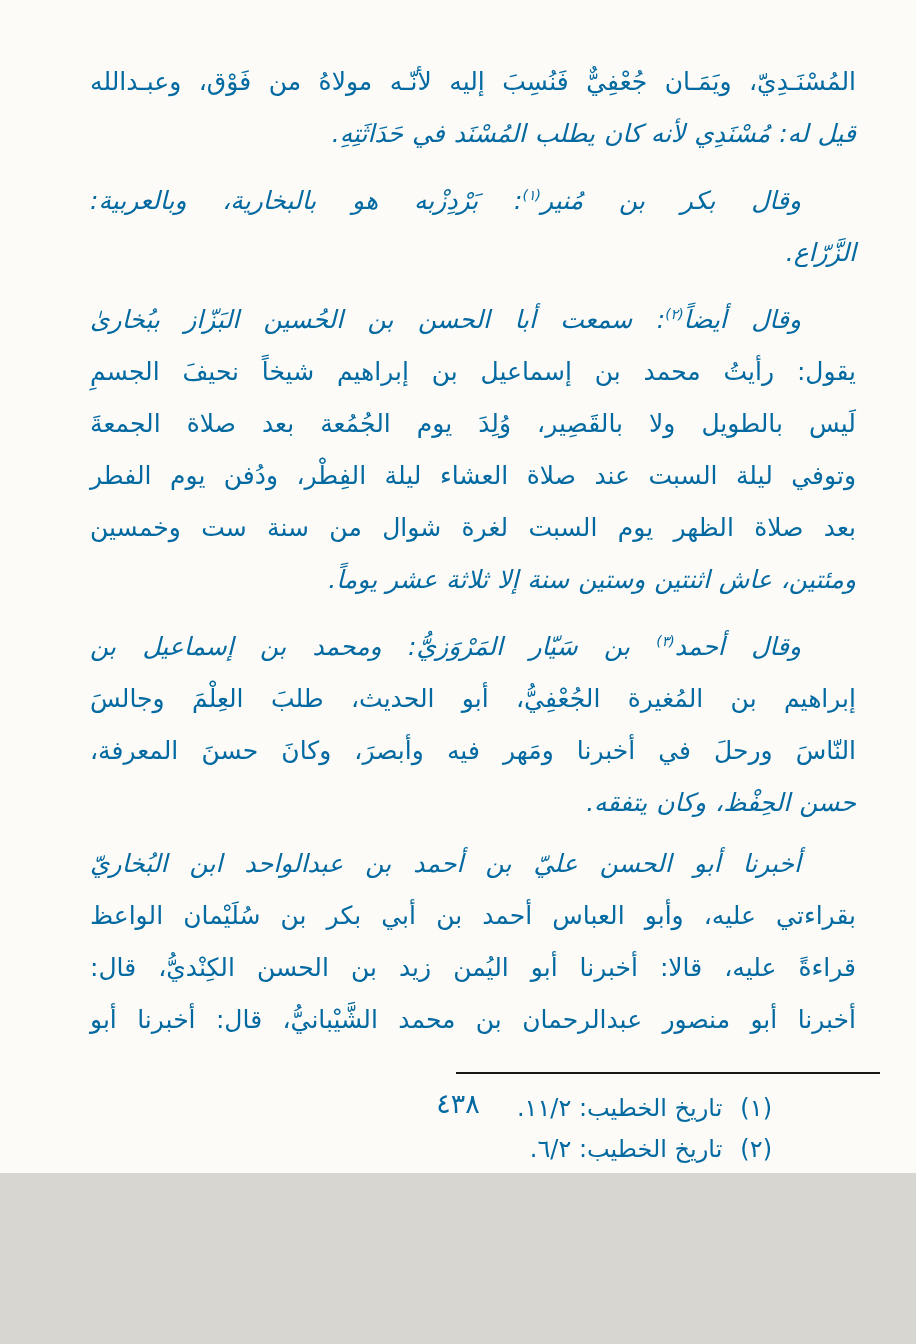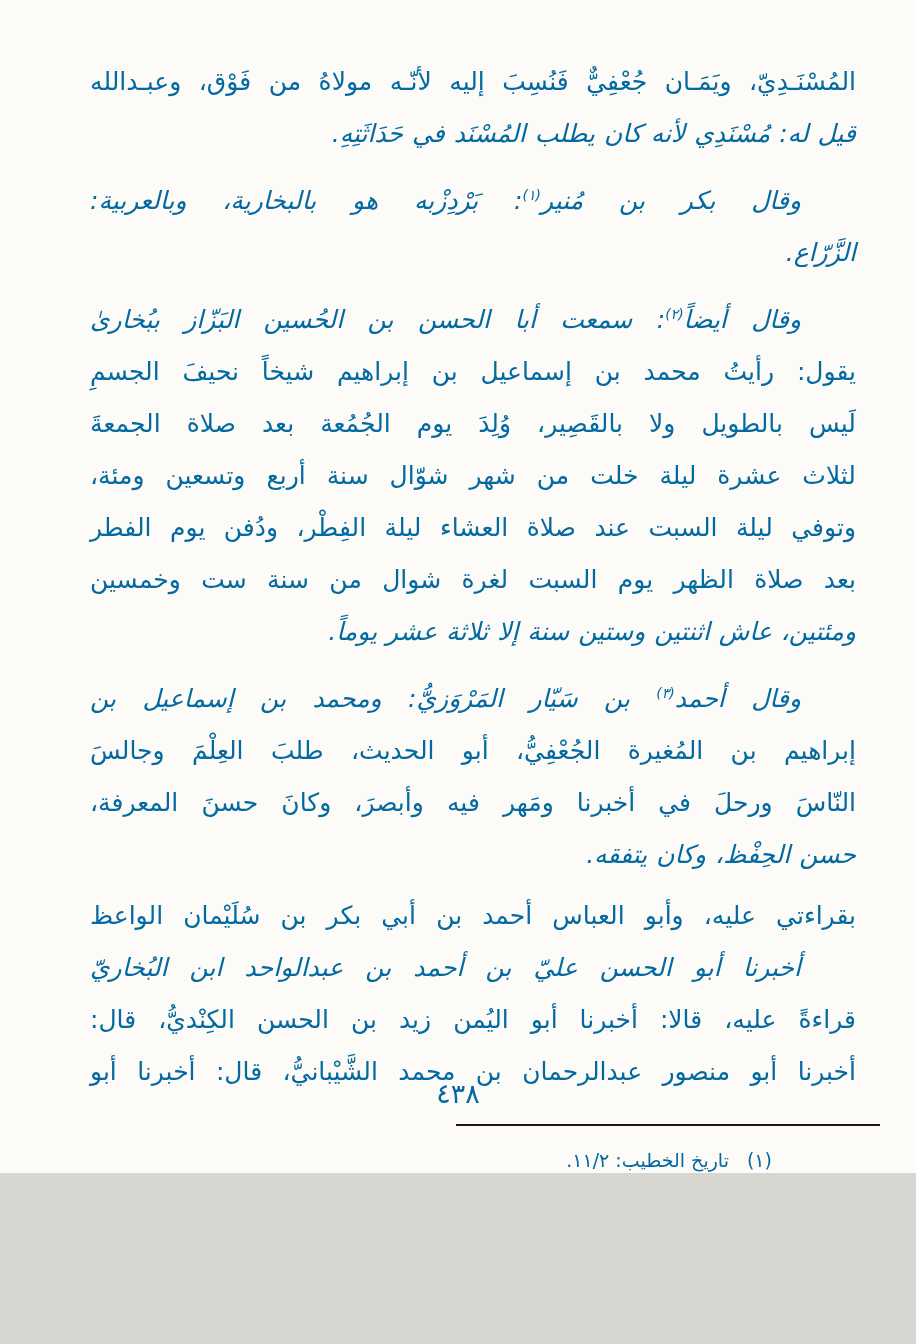--- a/index.html
+++ b/index.html
@@ -40,28 +40,28 @@
     margin-top: 26px;
     padding-right: 36px;
   }
   .fn-rule {
     width: 424px;
     height: 2px;
     background: #1b1813;
   }
   .fn-list {
     padding: 14px 108px 0 0;
-    font-size: 19px;
+    font-size: 24px;
     line-height: 41px;
   }
   .fn-item { white-space: nowrap; }
   .fn-marker { margin-left: 18px; }
   .page-num {
     position: absolute;
-    bottom: 64px;
+    bottom: 54px;
     left: 0;
     right: 0;
     text-align: center;
     font-size: 27px;
     letter-spacing: 2px;
   }
 </style>
 </head>
 <body>
 
@@ -72,34 +72,33 @@
         <div class="line last"><span class="seg">قيل له: مُسْنَدِي لأنه كان يطلب المُسْنَد في حَدَاثَتِهِ.</span></div>
       </div>
       <div class="para">
         <div class="line ind"><span class="seg">وقال بكر بن مُنير</span><span class="fn-sup">(١)</span><span class="seg">: بَرْدِزْبه هو بالبخارية، وبالعربية:</span></div>
         <div class="line last"><span class="seg">الزَّرّاع.</span></div>
       </div>
       <div class="para">
         <div class="line ind"><span class="seg">وقال أيضاً</span><span class="fn-sup">(٢)</span><span class="seg">: سمعت أبا الحسن بن الحُسين البَزّاز ببُخارىٰ</span></div>
         <div class="line"><span class="seg">يقول: رأيتُ محمد بن إسماعيل بن إبراهيم شيخاً نحيفَ الجسمِ</span></div>
         <div class="line"><span class="seg">لَيس بالطويل ولا بالقَصِير، وُلِدَ يوم الجُمُعة بعد صلاة الجمعةَ</span></div>
-        <div class="line"><span class="seg">لثلاث عشرة ليلة خلت من شهر شوّال سنة أربع وتسعين ومئة،</span></div>
         <div class="line"><span class="seg">وتوفي ليلة السبت عند صلاة العشاء ليلة الفِطْر، ودُفن يوم الفطر</span></div>
         <div class="line"><span class="seg">بعد صلاة الظهر يوم السبت لغرة شوال من سنة ست وخمسين</span></div>
         <div class="line last"><span class="seg">ومئتين، عاش اثنتين وستين سنة إلا ثلاثة عشر يوماً.</span></div>
       </div>
       <div class="para">
         <div class="line ind"><span class="seg">وقال أحمد</span><span class="fn-sup">(٣)</span><span class="seg"> بن سَيّار المَرْوَزيُّ: ومحمد بن إسماعيل بن</span></div>
         <div class="line"><span class="seg">إبراهيم بن المُغيرة الجُعْفِيُّ، أبو الحديث، طلبَ العِلْمَ وجالسَ</span></div>
         <div class="line"><span class="seg">النّاسَ ورحلَ في أخبرنا ومَهر فيه وأبصرَ، وكانَ حسنَ المعرفة،</span></div>
         <div class="line last"><span class="seg">حسن الحِفْظ، وكان يتفقه.</span></div>
       </div>
       <div class="para">
+        <div class="line ind"><span class="seg">أخبرنا أبو الحسن عليّ بن أحمد بن عبدالواحد ابن البُخاريّ</span></div>
         <div class="line"><span class="seg">بقراءتي عليه، وأبو العباس أحمد بن أبي بكر بن سُلَيْمان الواعظ</span></div>
-        <div class="line ind"><span class="seg">أخبرنا أبو الحسن عليّ بن أحمد بن عبدالواحد ابن البُخاريّ</span></div>
         <div class="line"><span class="seg">قراءةً عليه، قالا: أخبرنا أبو اليُمن زيد بن الحسن الكِنْديُّ، قال:</span></div>
         <div class="line"><span class="seg">أخبرنا أبو منصور عبدالرحمان بن محمد الشَّيْبانيُّ، قال: أخبرنا أبو</span></div>
       </div>
     </div>
 
   <div class="footnotes">
     <div class="fn-rule"></div>
     <div class="fn-list">
         <div class="fn-item"><span class="fn-marker">(١)</span><span>تاريخ الخطيب: ١١/٢.</span></div>
         <div class="fn-item"><span class="fn-marker">(٢)</span><span>تاريخ الخطيب: ٦/٢.</span></div>

